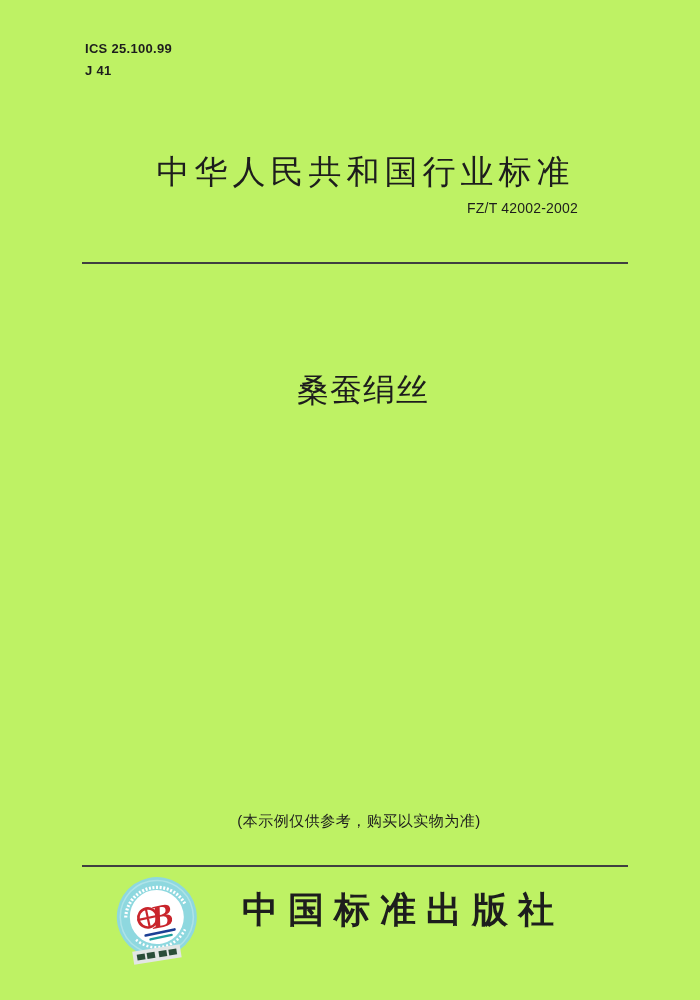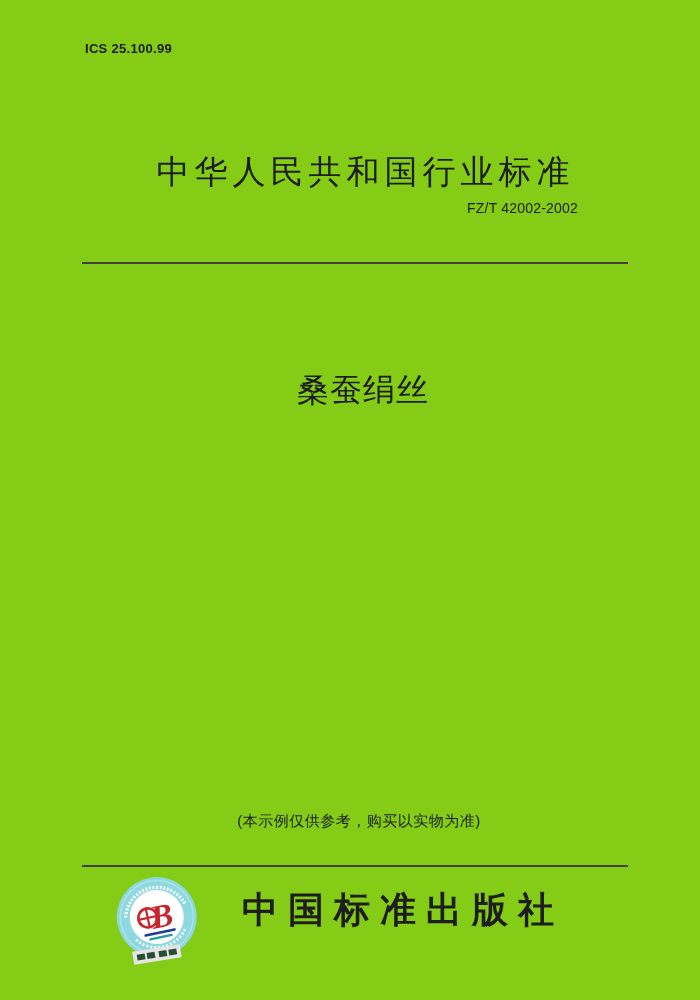--- a/index.html
+++ b/index.html
@@ -4,21 +4,21 @@
 <style>
   html, body {
     margin: 0;
     padding: 0;
     background: #ffffff;
   }
   .page {
     position: relative;
     width: 700px;
     height: 1000px;
-    background: #84cc16;
+    background: #bef264;
     font-family: "Liberation Sans", sans-serif;
     color: #1d1d1d;
     overflow: hidden;
   }
   .meta {
     position: absolute;
     left: 85px;
     top: 38px;
     font-size: 13px;
     font-weight: bold;
@@ -98,20 +98,21 @@
     height: 94px;
   }
 </style>
 </head>
 <body>
 
 <div class="page">
 
   <div class="meta">
     <div>ICS 25.100.99</div>
+    <div>J 41</div>
   </div>
 
   <h1 class="std-title">中华人民共和国行业标准</h1>
 
   <div class="std-code">FZ/T 42002-2002</div>
 
   <div class="rule rule-top"></div>
 
   <h2 class="doc-title">桑蚕绢丝</h2>
 

